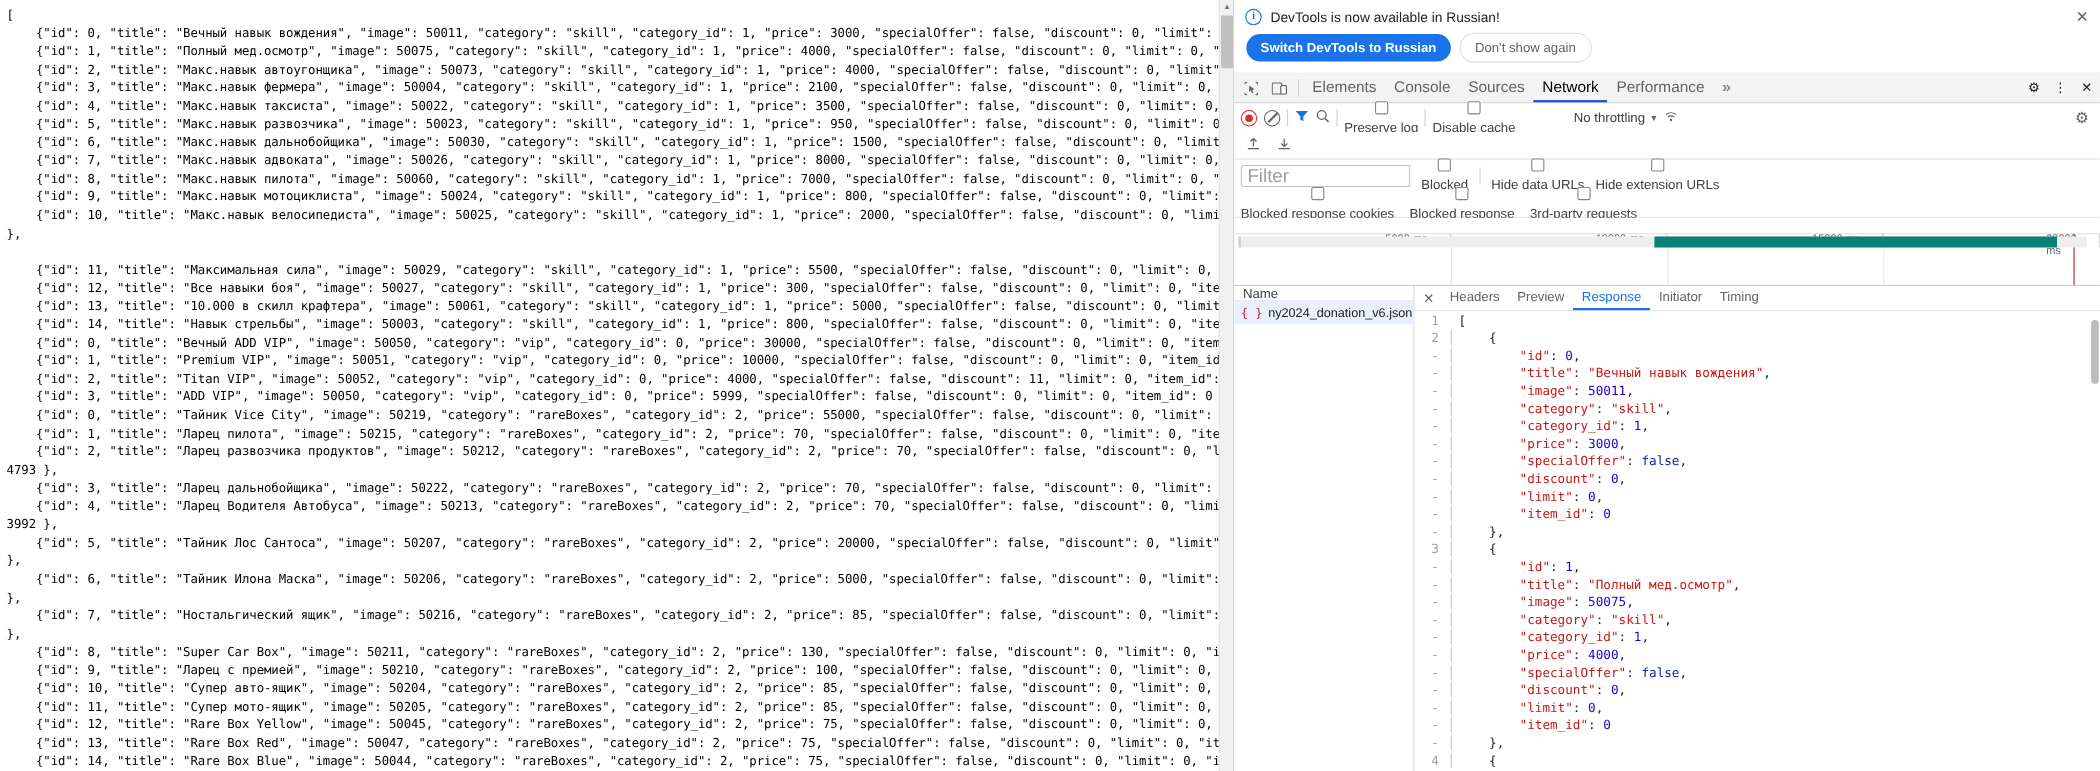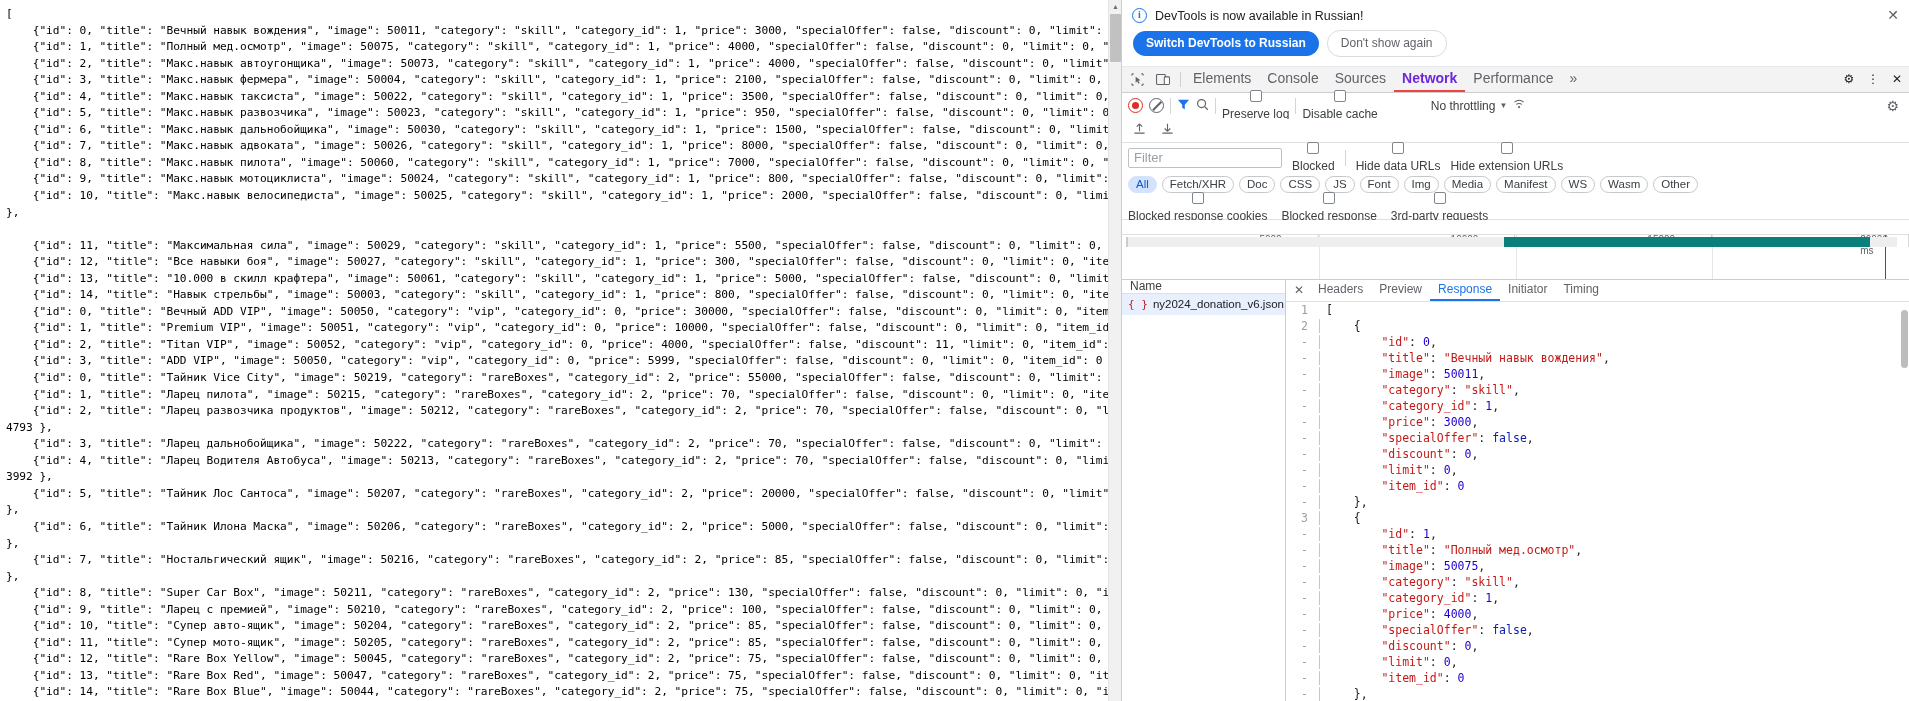--- a/index.html
+++ b/index.html
@@ -121,21 +121,21 @@
     cursor: pointer;
   }
   .tb-sep { width: 1px; background: #d0d0d0; margin: 5px 4px; }
   .dt-tab {
     display: flex; align-items: center;
     padding: 0 8px;
     font-size: 14px; color: #5f6368;
     cursor: pointer; white-space: nowrap;
     border-bottom: 2px solid transparent;
   }
-  .dt-tab.active { color: #6d28d9; border-bottom: 2px solid #ef4444; font-weight: bold; }
+  .dt-tab.active { color: #000000; border-bottom: 2px solid #1d4ed8; font-weight: normal; }
   .tb-spacer { flex: 1 1 auto; }
   .tb-right { display: flex; align-items: center; }
   .tb-right .tb-icon { width: 24px; }
 
   
   .dt-row {
     display: flex; align-items: center;
     height: 26px;
     padding: 0 6px;
     gap: 6px;
@@ -172,21 +172,21 @@
   .throttle { display: flex; align-items: center; gap: 4px; cursor: pointer; white-space: nowrap; margin-left: 47px; }
   .caret-dn { font-size: 8px; color: #5f6368; }
 
   #dt-row-io { height: 24px; }
   .io-icon { width: 22px; text-align: center; cursor: pointer; color: #5f6368; }
 
   #dt-row-filter { height: 30px; border-top: 1px solid #e0e0e0; gap: 10px; }
   #filter-input {
     width: 154px; height: 20px;
     border: 1px solid #bdc1c6; border-radius: 2px;
-    font-size: 13px; padding: 0 5px;
+    font-size: 17px; padding: 0 5px;
     font-family: "Liberation Sans", sans-serif;
     color: #202124; background: #fff;
   }
   #filter-input::placeholder { color: #9aa0a6; }
 
   #dt-row-types { height: 25px; gap: 5px; }
   .chip {
     border: 1px solid #c6c9cc; border-radius: 9px;
     padding: 1px 7px 2px 7px;
     font-size: 11.5px; color: #3c4043;
@@ -460,34 +460,20 @@
       <label class="cb-label">
         <span class="cb"></span>
         <span>Hide data URLs</span>
       </label>
       <label class="cb-label">
         <span class="cb"></span>
         <span>Hide extension URLs</span>
       </label>
     </div>
 
-    <div class="dt-row" id="dt-row-types">
-      <div class="chip active">All</div>
-      <div class="chip">Fetch/XHR</div>
-      <div class="chip">Doc</div>
-      <div class="chip">CSS</div>
-      <div class="chip">JS</div>
-      <div class="chip">Font</div>
-      <div class="chip">Img</div>
-      <div class="chip">Media</div>
-      <div class="chip">Manifest</div>
-      <div class="chip">WS</div>
-      <div class="chip">Wasm</div>
-      <div class="chip">Other</div>
-    </div>
 
     <div class="dt-row" id="dt-row-blocked">
       <label class="cb-label">
         <span class="cb"></span>
         <span>Blocked response cookies</span>
       </label>
       <label class="cb-label">
         <span class="cb"></span>
         <span>Blocked response</span>
       </label>

